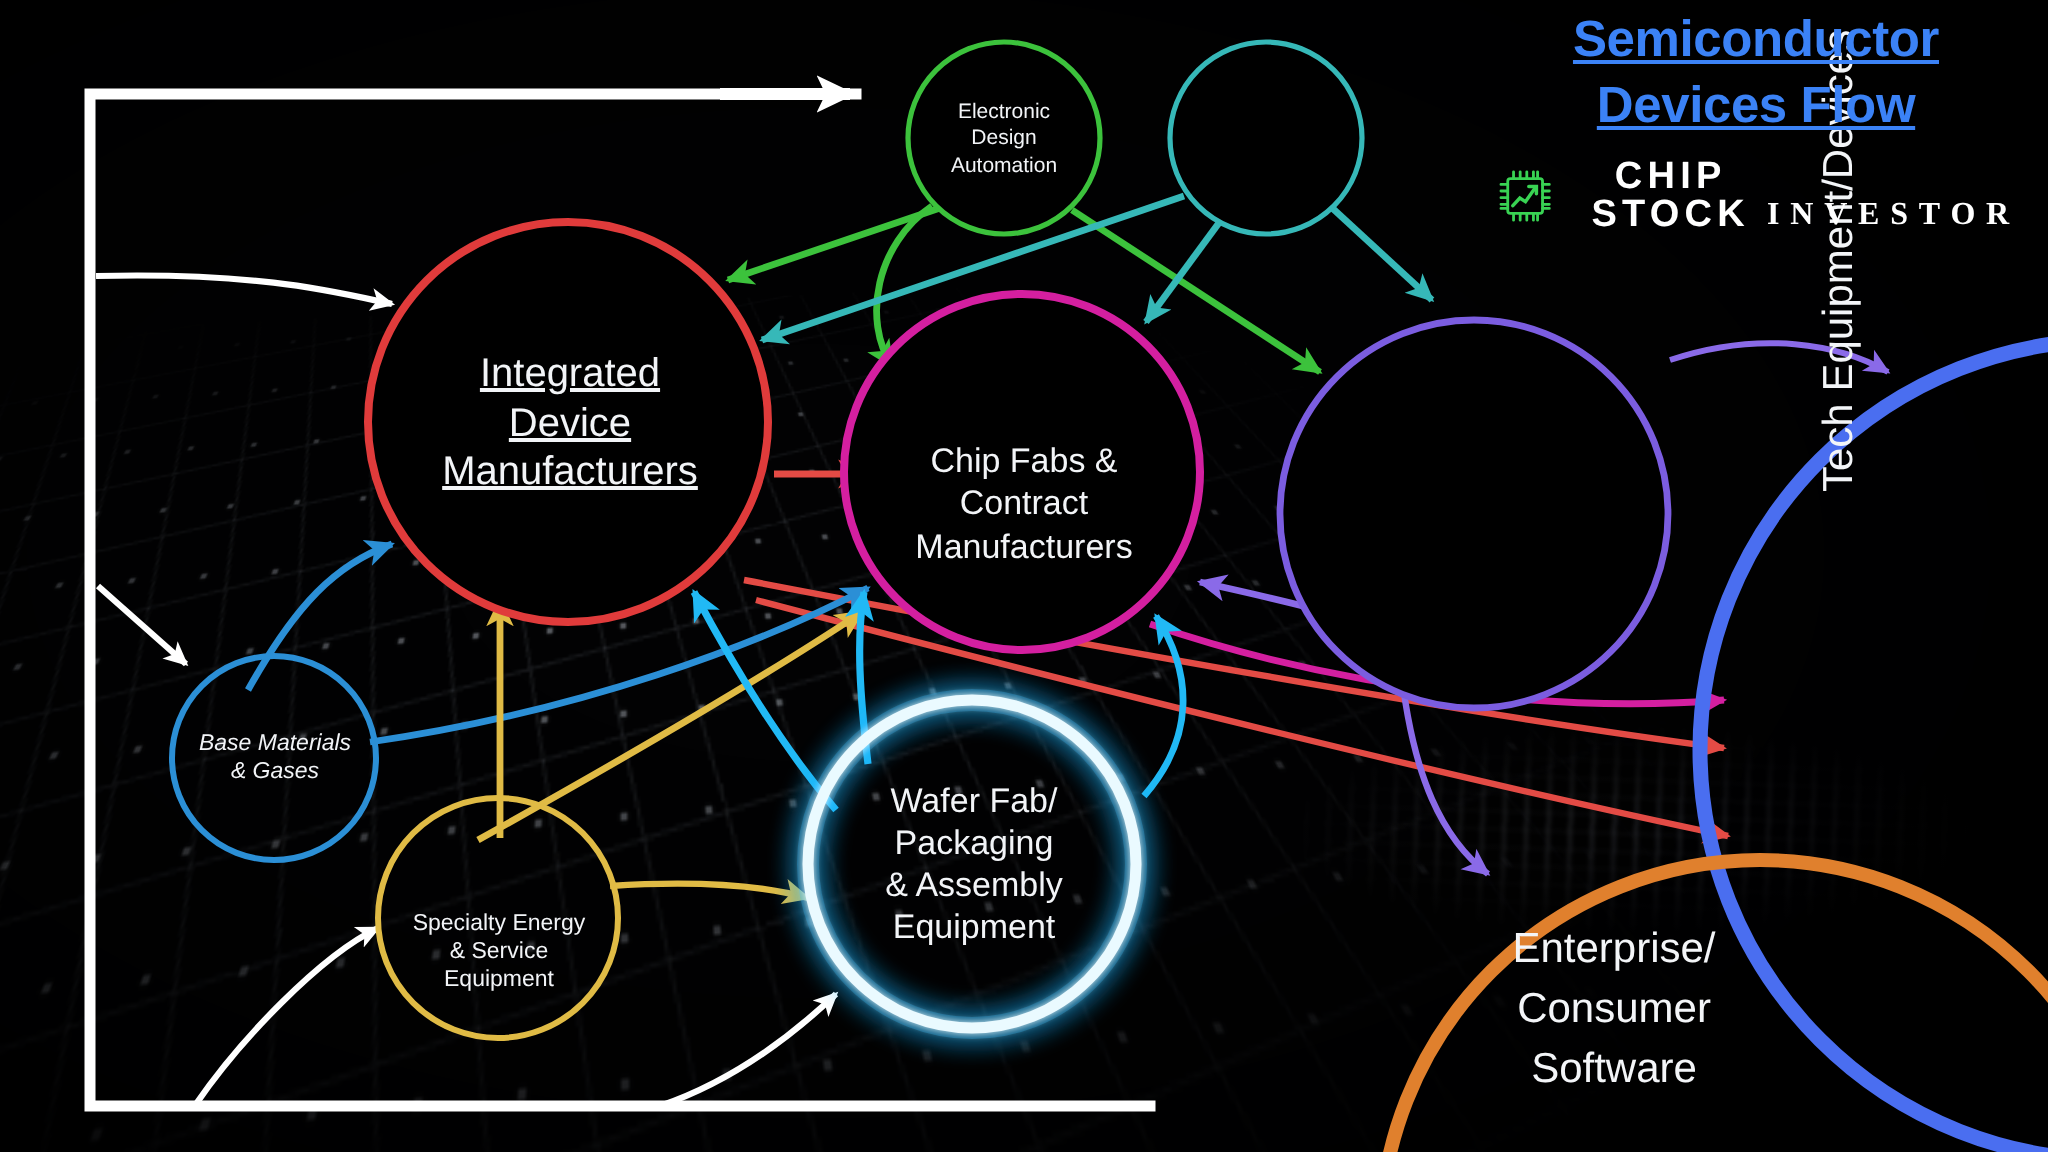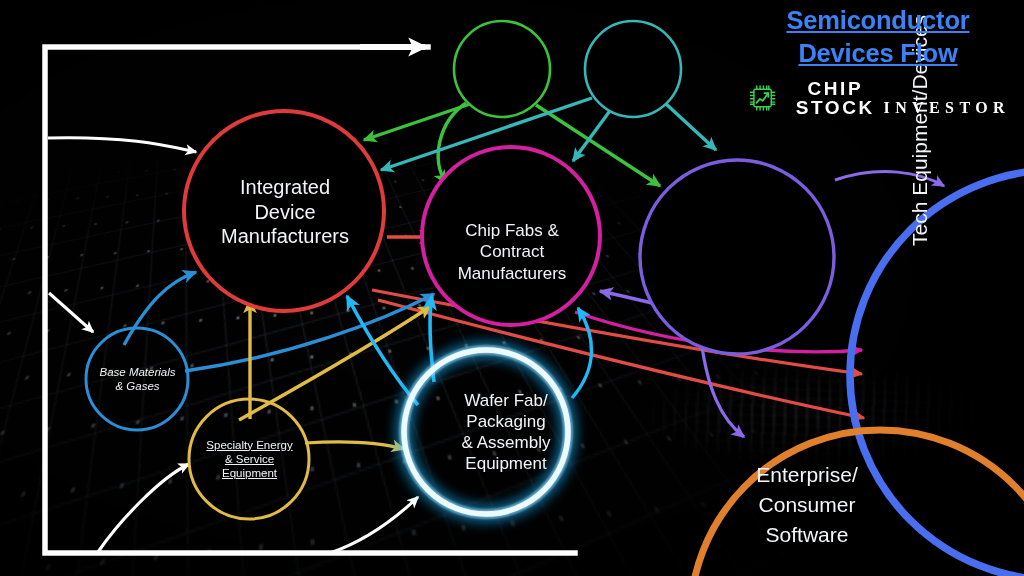--- a/index.html
+++ b/index.html
@@ -208,25 +208,26 @@
       </g>
     <g>
       <circle cx="249" cy="459" r="60" fill="none" stroke="#e0bb45" stroke-width="3"></circle>
       </g>
     <g>
       <circle cx="486" cy="432" r="82" fill="none" stroke="#1ab4ff" stroke-width="11" opacity="0.55" filter="url(#glowCyan)"></circle>
       <circle cx="486" cy="432" r="82" fill="none" stroke="#eafaff" stroke-width="5.5" filter="url(#glowSoft)"></circle>
     </g>
   </svg>
 
-  <div class="node-label nl-big" style="left:190px;top:163px;width:190px;height:98px;">Integrated<br>Device<br>Manufacturers</div>
+  <div class="node-label nl-xs" style="left:454px;top:42px;width:96px;height:56px;">Electronic<br>Design<br>Automation</div>
+  <div class="node-label nl-big" style="left:190px;top:163px;width:190px;height:98px;text-decoration:underline;">Integrated<br>Device<br>Manufacturers</div>
   <div class="node-label nl-mid" style="left:423px;top:208px;width:178px;height:88px;">Chip Fabs &amp;<br>Contract<br>Manufacturers</div>
   <div class="node-label nl-sm" style="left:85px;top:357px;width:105px;height:44px;font-style:italic;">Base Materials<br>&amp; Gases</div>
-  <div class="node-label nl-sm" style="left:192px;top:427px;width:115px;height:64px;text-decoration:underline;">Specialty Energy<br>&amp; Service<br>Equipment</div>
-  <div class="node-label nl-mid" style="left:413px;top:370px;width:148px;height:124px;padding-left:19px;">Wafer Fab/<br>Packaging<br>&amp; Assembly<br>Equipment</div>
+  <div class="node-label nl-sm" style="left:192px;top:444px;width:115px;height:64px;">Specialty Energy<br>&amp; Service<br>Equipment</div>
+  <div class="node-label nl-mid" style="left:413px;top:370px;width:148px;height:124px;">Wafer Fab/<br>Packaging<br>&amp; Assembly<br>Equipment</div>
 
   <div id="tech-label">Tech Equipment/Devices</div>
   <div id="ent-label">Enterprise/<br>Consumer<br>Software</div>
 
   <div id="titleblock">
     <div class="t">Semiconductor</div>
     <div class="t">Devices Flow</div>
     <div id="logo">
       <svg width="40" height="40" viewBox="0 0 40 40">
         <g stroke="#39d353" stroke-width="1.7" fill="none" stroke-linecap="round">

